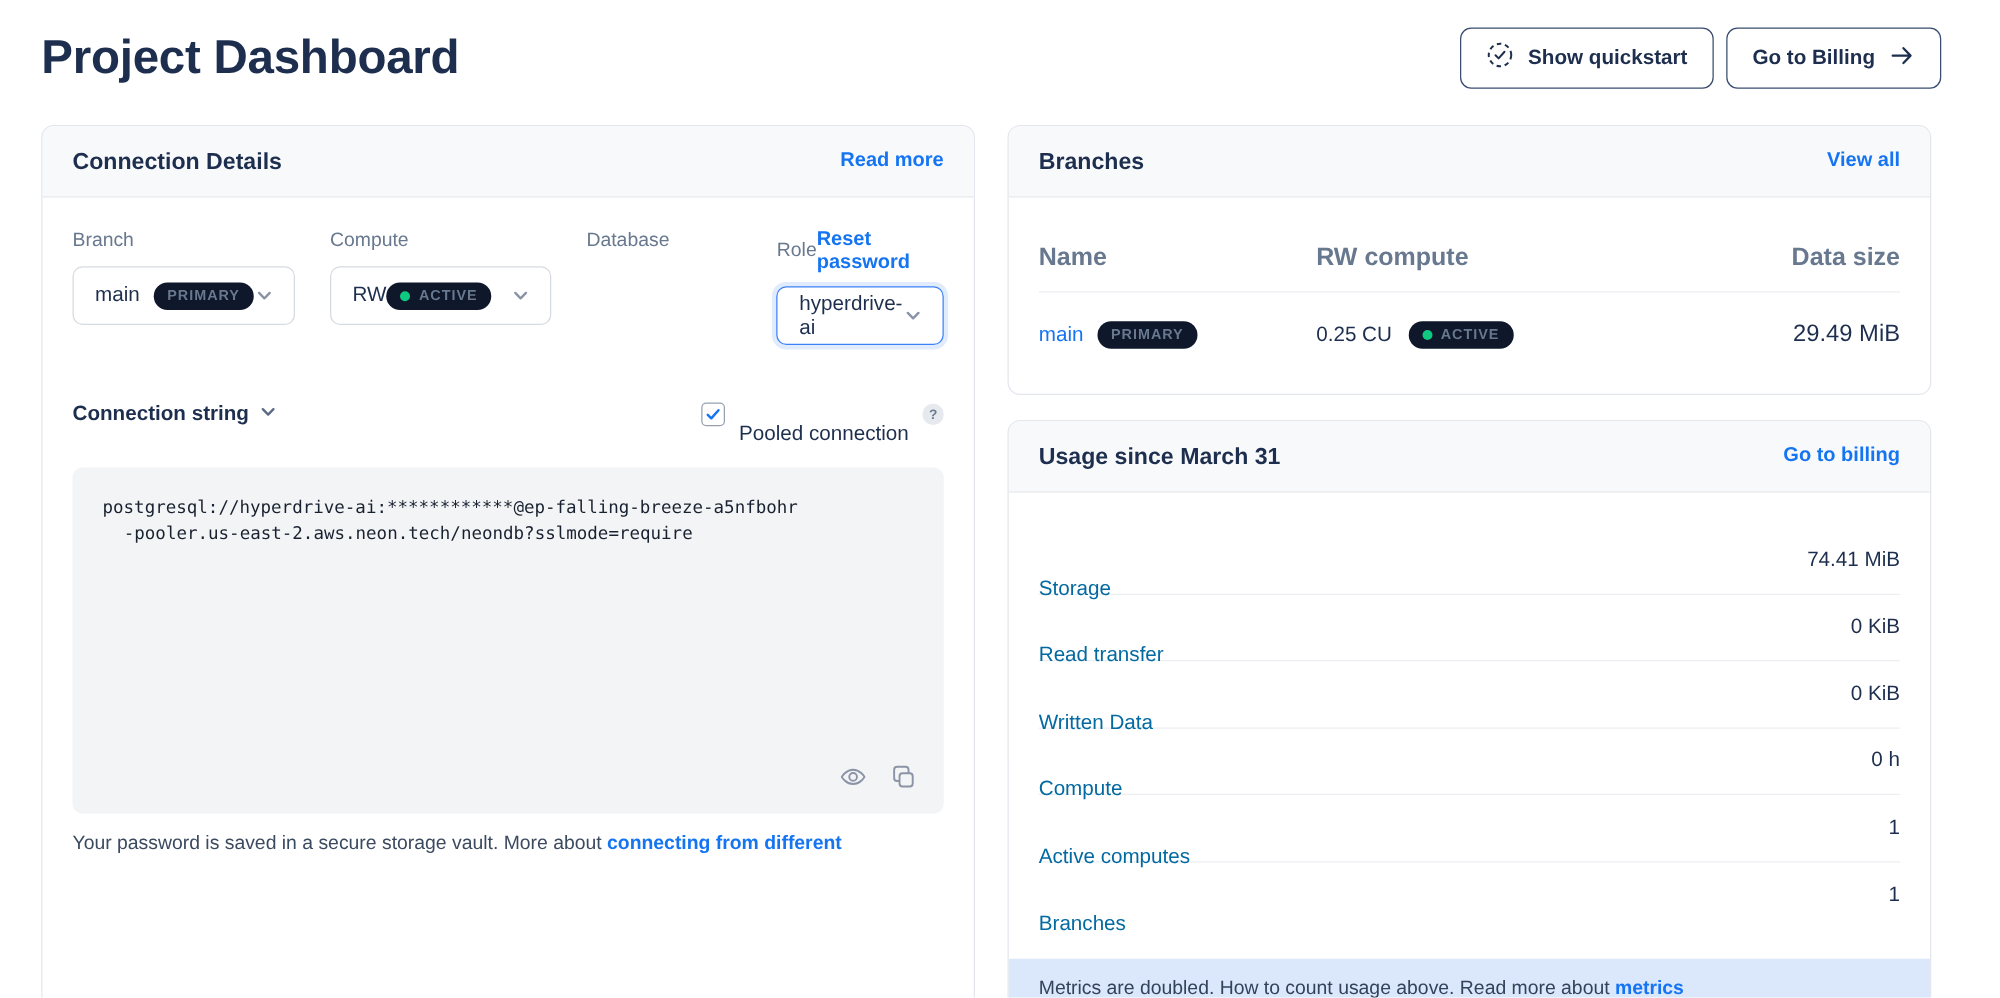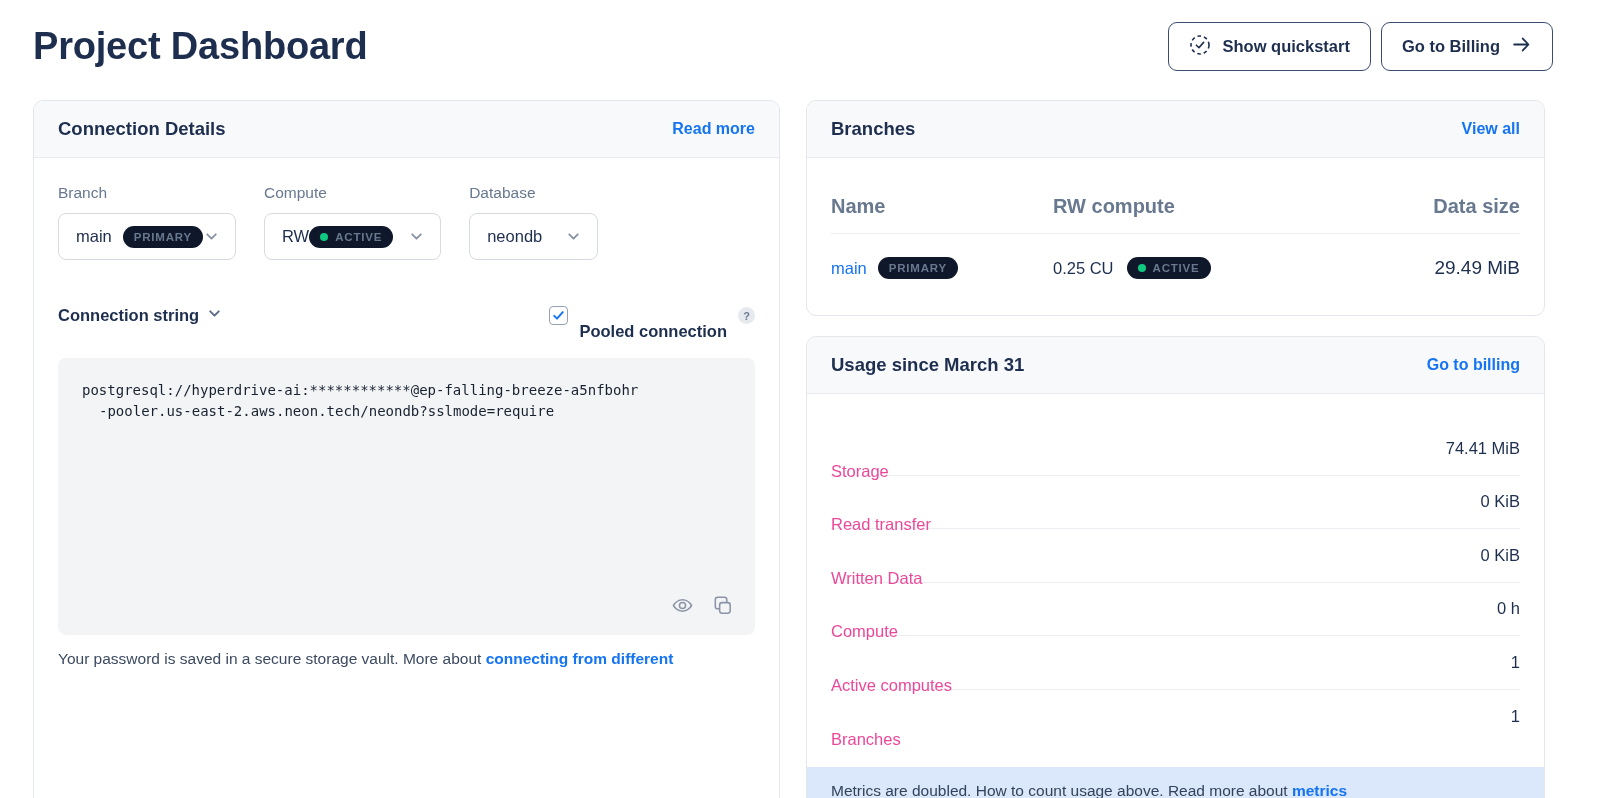--- a/index.html
+++ b/index.html
@@ -41,21 +41,21 @@
   .select .chev { margin-left: auto; display: flex; }
   .select-compute .pill { margin-left: auto; }
   .select-compute .chev { margin-left: 15px; }
   .select-focused { border: 1.5px solid #3c82f6; box-shadow: 0 0 0 3.5px rgba(60,130,246,0.16); }
 
   .conn-toolbar { display: flex; justify-content: space-between; align-items: center; margin-top: 30px; margin-bottom: 17px; }
   .conn-label { display: flex; align-items: center; gap: 7px; font-size: 16.5px; font-weight: 700; color: #1d2e4e; cursor: pointer; }
   .pooled { display: flex; align-items: center; gap: 11px; }
   .checkbox { width: 19px; height: 19px; border: 1.5px solid #97a1b1; border-radius: 4px; background: #fff;
               display: inline-flex; align-items: center; justify-content: center; cursor: pointer; }
-  .pooled-label { font-size: 16.5px; font-weight: 700; color: #1d2e4e; margin-top: 32px; }
+  .pooled-label { font-size: 16.5px; font-weight: 400; color: #1d2e4e; margin-top: 32px; }
   .help { width: 17px; height: 17px; border-radius: 50%; background: #e6e9ee; color: #6b7a90;
           font-size: 11px; font-weight: 700; display: inline-flex; align-items: center; justify-content: center; cursor: pointer; }
 
   .code-box { position: relative; background: #f3f4f6; border-radius: 8px; height: 277px; padding: 22px 24px; }
   .code-line { font-family: "DejaVu Sans Mono", monospace; font-size: 14px; line-height: 21px; color: #18212f; white-space: pre; }
   .code-line.indent { padding-left: 17px; }
   .code-actions { position: absolute; right: 21px; bottom: 15px; display: flex; gap: 17px; }
   .icon-btn { cursor: pointer; display: flex; background: none; border: none; padding: 0; }
 
   .conn-footer { margin-top: 15px; font-size: 15.5px; color: #3c4a60; }
@@ -70,21 +70,21 @@
   .trow { padding: 23px 0 24px; }
   .td-name { display: flex; align-items: center; gap: 11px; }
   .td-name .branch-link { color: #1574f2; font-size: 16.5px; font-weight: 500; cursor: pointer; text-decoration: none; }
   .td-compute { display: flex; align-items: center; gap: 13px; font-size: 16.5px; color: #1d2e4e; }
   .td-size { text-align: right; font-size: 19px; color: #1d2e4e; }
 
   
   .usage-rows { padding: 28px 24px 0; }
   .usage-row { display: flex; justify-content: space-between; align-items: center; height: 53.5px; border-bottom: 1px solid #eceef2; }
   .usage-row:last-child { border-bottom: none; }
-  .usage-label { font-size: 16.5px; color: #ec4899; margin-top: 46px; }
+  .usage-label { font-size: 16.5px; color: #0369a1; margin-top: 46px; }
   .usage-value { font-size: 16.5px; color: #1d2e4e; }
   .usage-note { position: absolute; left: 0; right: 0; top: 430px; bottom: -2px; background: #dbe7fa;
                 padding: 15px 24px 0; font-size: 15.5px; color: #33435c; }
   .usage-note .link { font-size: 15.5px; }
 </style>
 </head>
 <body>
 
 <header class="topbar">
   <h1 class="page-title">Project Dashboard</h1>
@@ -147,30 +147,36 @@
                 <path d="M4 6l4 4 4-4" stroke="#8a94a6" stroke-width="1.8" fill="none" stroke-linecap="round" stroke-linejoin="round"></path>
               </svg>
           </span>
         </div>
       </div>
 
       <div class="field">
         <div class="field-label-row">
           <span class="field-label">Database</span>
         </div>
-        <div class="select">
-          <span class="select-value">neondb</span>
+      </div>
+
+      <div class="field">
+        <div class="field-label-row">
+          <span class="field-label">Role</span>
+          <a class="link">Reset password</a>
+        </div>
+        <div class="select select-focused">
+          <span class="select-value">hyperdrive-ai</span>
           <span class="chev">
             <svg width="17" height="17" viewBox="0 0 16 16">
                 <path d="M4 6l4 4 4-4" stroke="#8a94a6" stroke-width="1.8" fill="none" stroke-linecap="round" stroke-linejoin="round"></path>
               </svg>
           </span>
         </div>
       </div>
-
     </div>
 
     <div class="conn-toolbar">
       <span class="conn-label">
         <span>Connection string</span>
         <span>
           <svg width="17" height="17" viewBox="0 0 16 16">
               <path d="M4 6l4 4 4-4" stroke="#5b6b85" stroke-width="1.8" fill="none" stroke-linecap="round" stroke-linejoin="round"></path>
             </svg>
         </span>

